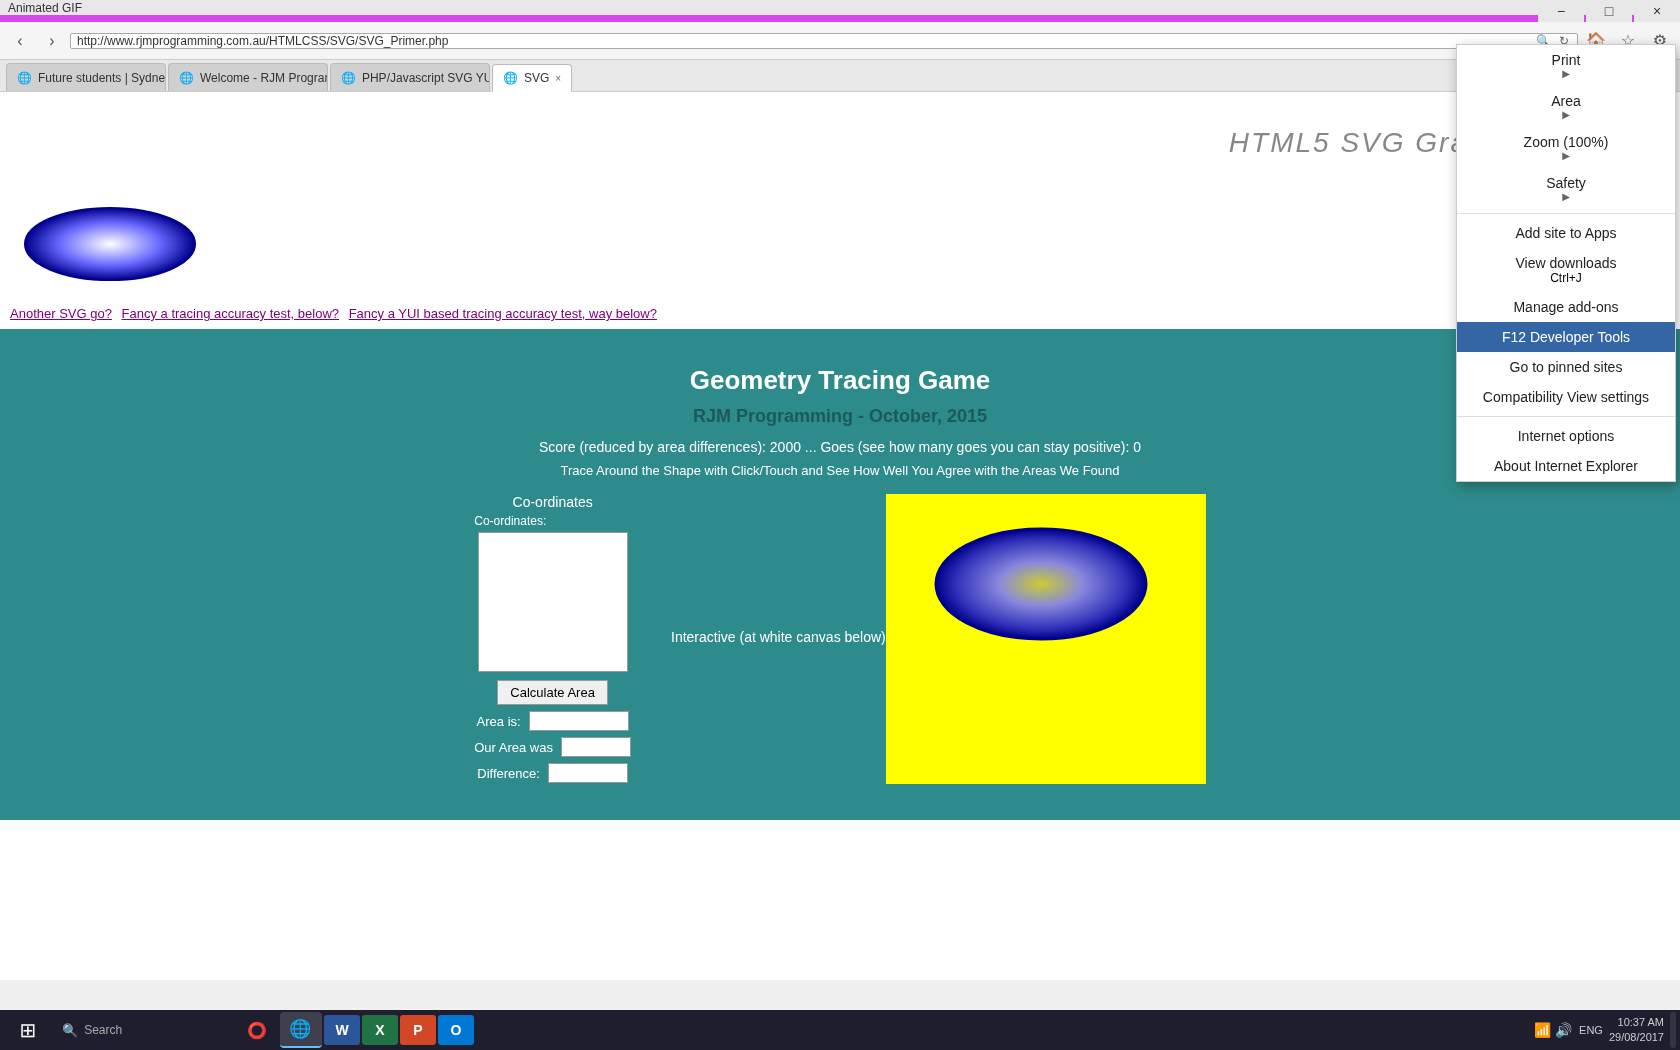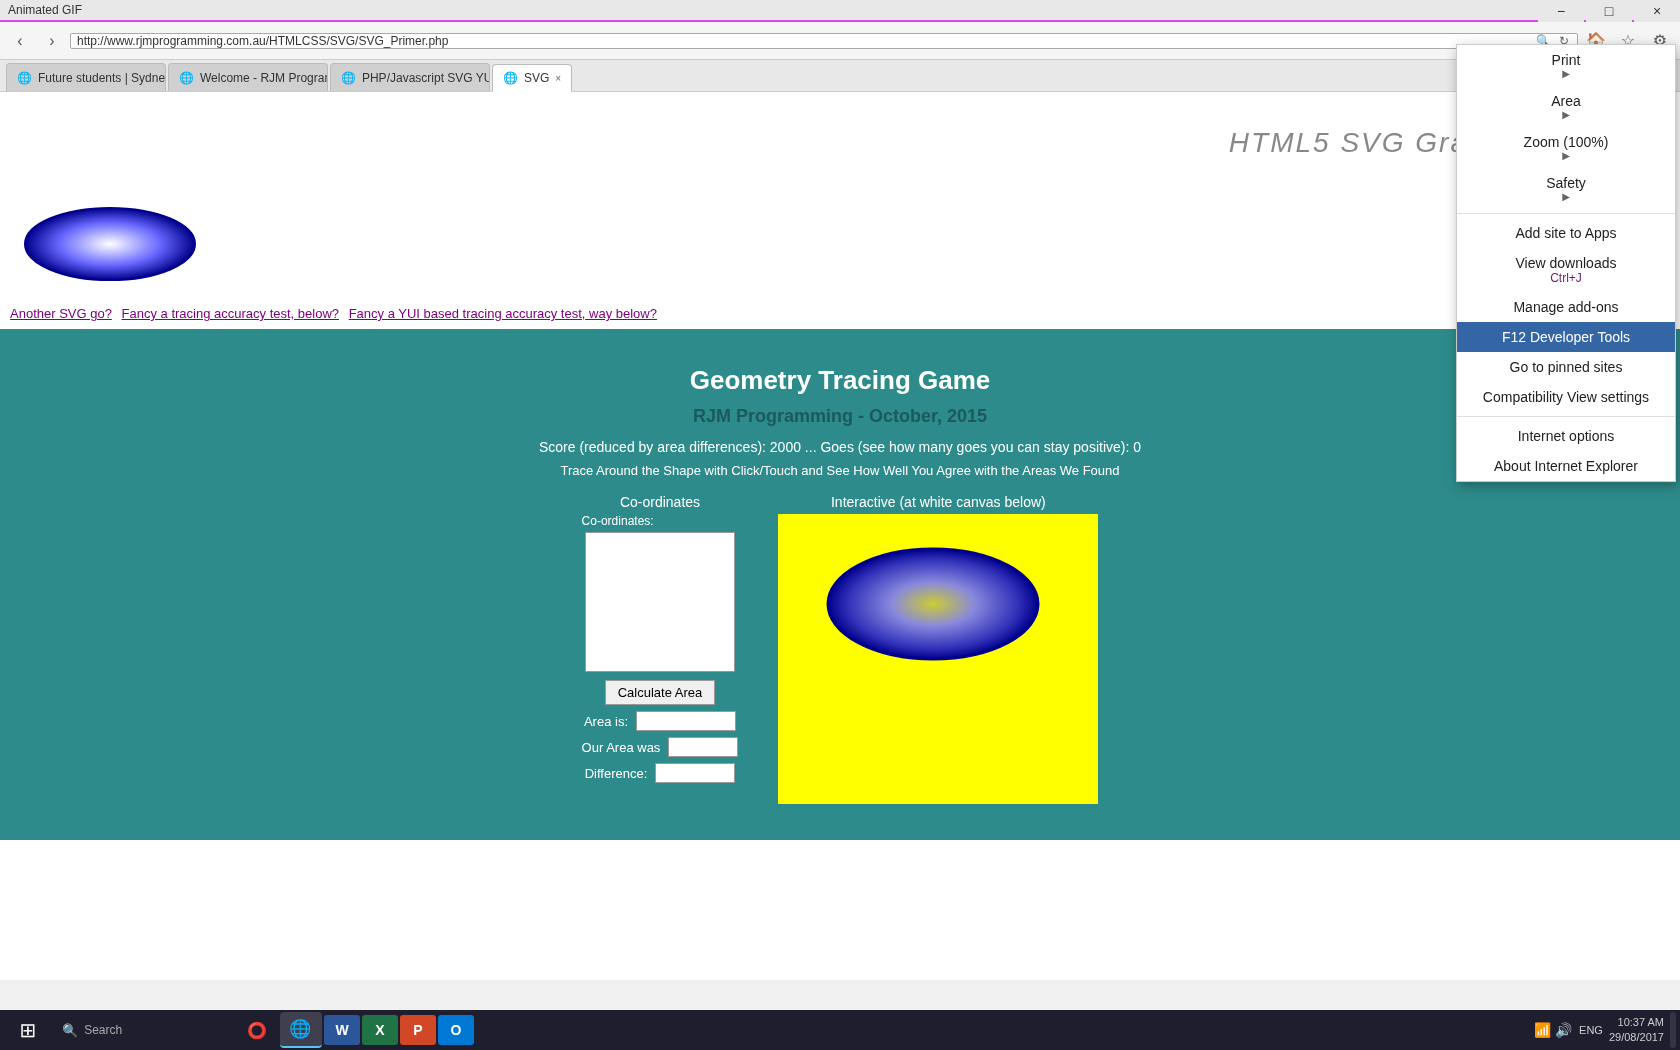--- a/index.html
+++ b/index.html
@@ -7,21 +7,21 @@
 
     
     .title-bar {
       background: #e8e8e8;
       height: 22px;
       display: flex;
       align-items: center;
       padding: 0 8px;
       font-size: 12px;
       color: #333;
-      border-bottom: 2px solid #d946ef;
+      border-bottom: 7px solid #d946ef;
       position: relative;
     }
     .title-bar-text { flex: 1; }
     .title-bar-controls { display: flex; gap: 2px; position: absolute; right: 0; top: 0; height: 22px; }
     .title-bar-btn {
       width: 46px; height: 22px;
       background: #e8e8e8;
       border: none;
       cursor: pointer;
       display: flex; align-items: center; justify-content: center;
@@ -159,21 +159,21 @@
     .coords-label { font-size: 14px; margin-bottom: 4px; }
     .coords-subtext { font-size: 12px; margin-bottom: 4px; align-self: flex-start; }
     .coords-textarea {
       width: 150px; height: 140px;
       background: white;
       border: 1px solid #999;
       resize: none;
       font-size: 11px;
     }
 
-    .interactive-section { display: flex; flex-direction: column; align-items: center; }
+    .interactive-section { display: flex; flex-direction: row; align-items: center; }
     .interactive-label { font-size: 14px; margin-bottom: 4px; }
 
     .yellow-canvas {
       width: 320px; height: 290px;
       background: yellow;
       position: relative;
     }
 
     
     .calc-btn {
@@ -224,21 +224,21 @@
       padding: 7px 16px;
       cursor: pointer;
       display: flex;
       align-items: center;
       justify-content: space-between;
       color: #222;
       white-space: nowrap;
       flex-direction: column;
     }
     .menu-item.highlighted { background: #3465a4; color: white; }
-    .menu-item .shortcut { color: #701a75; font-size: 12px; }
+    .menu-item .shortcut { color: #000000; font-size: 12px; }
     .menu-divider { height: 1px; background: #e0e0e0; margin: 4px 0; }
     .menu-arrow { font-size: 10px; color: #666; }
   </style>
 </head>
 <body>
 
 <div class="title-bar">
   <span class="title-bar-text">Animated GIF</span>
   <div class="title-bar-controls">
     <button class="title-bar-btn">−</button>

